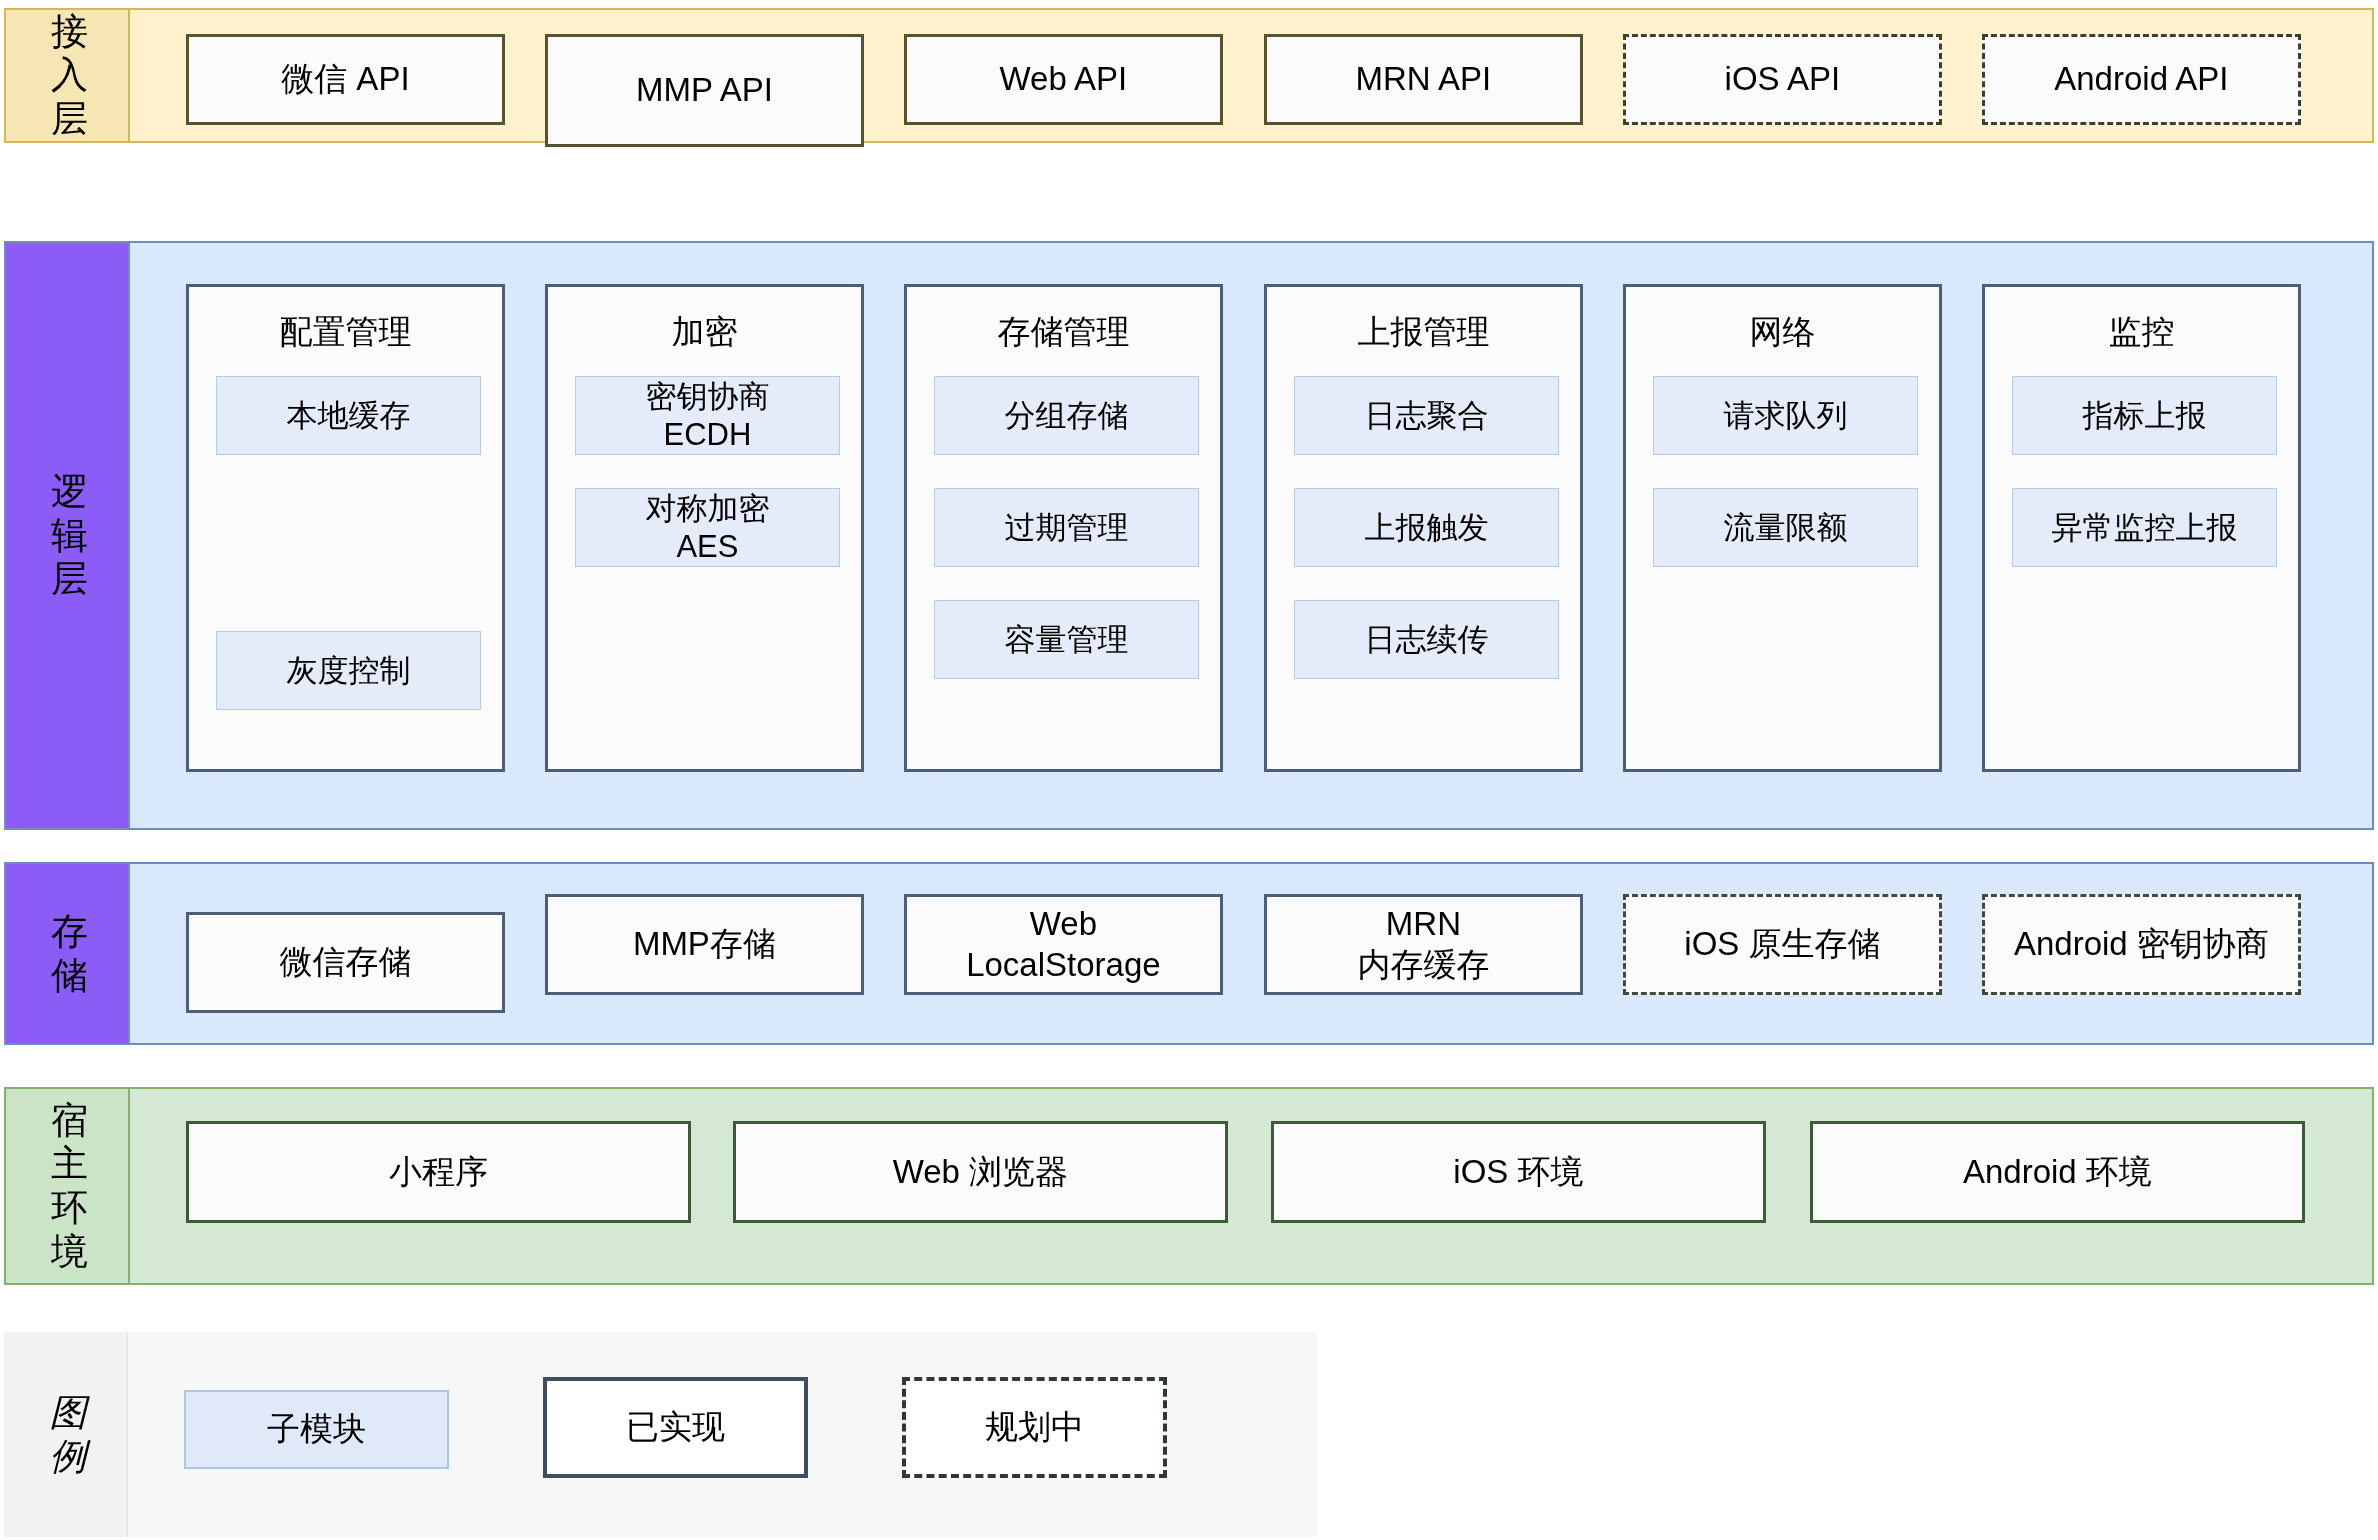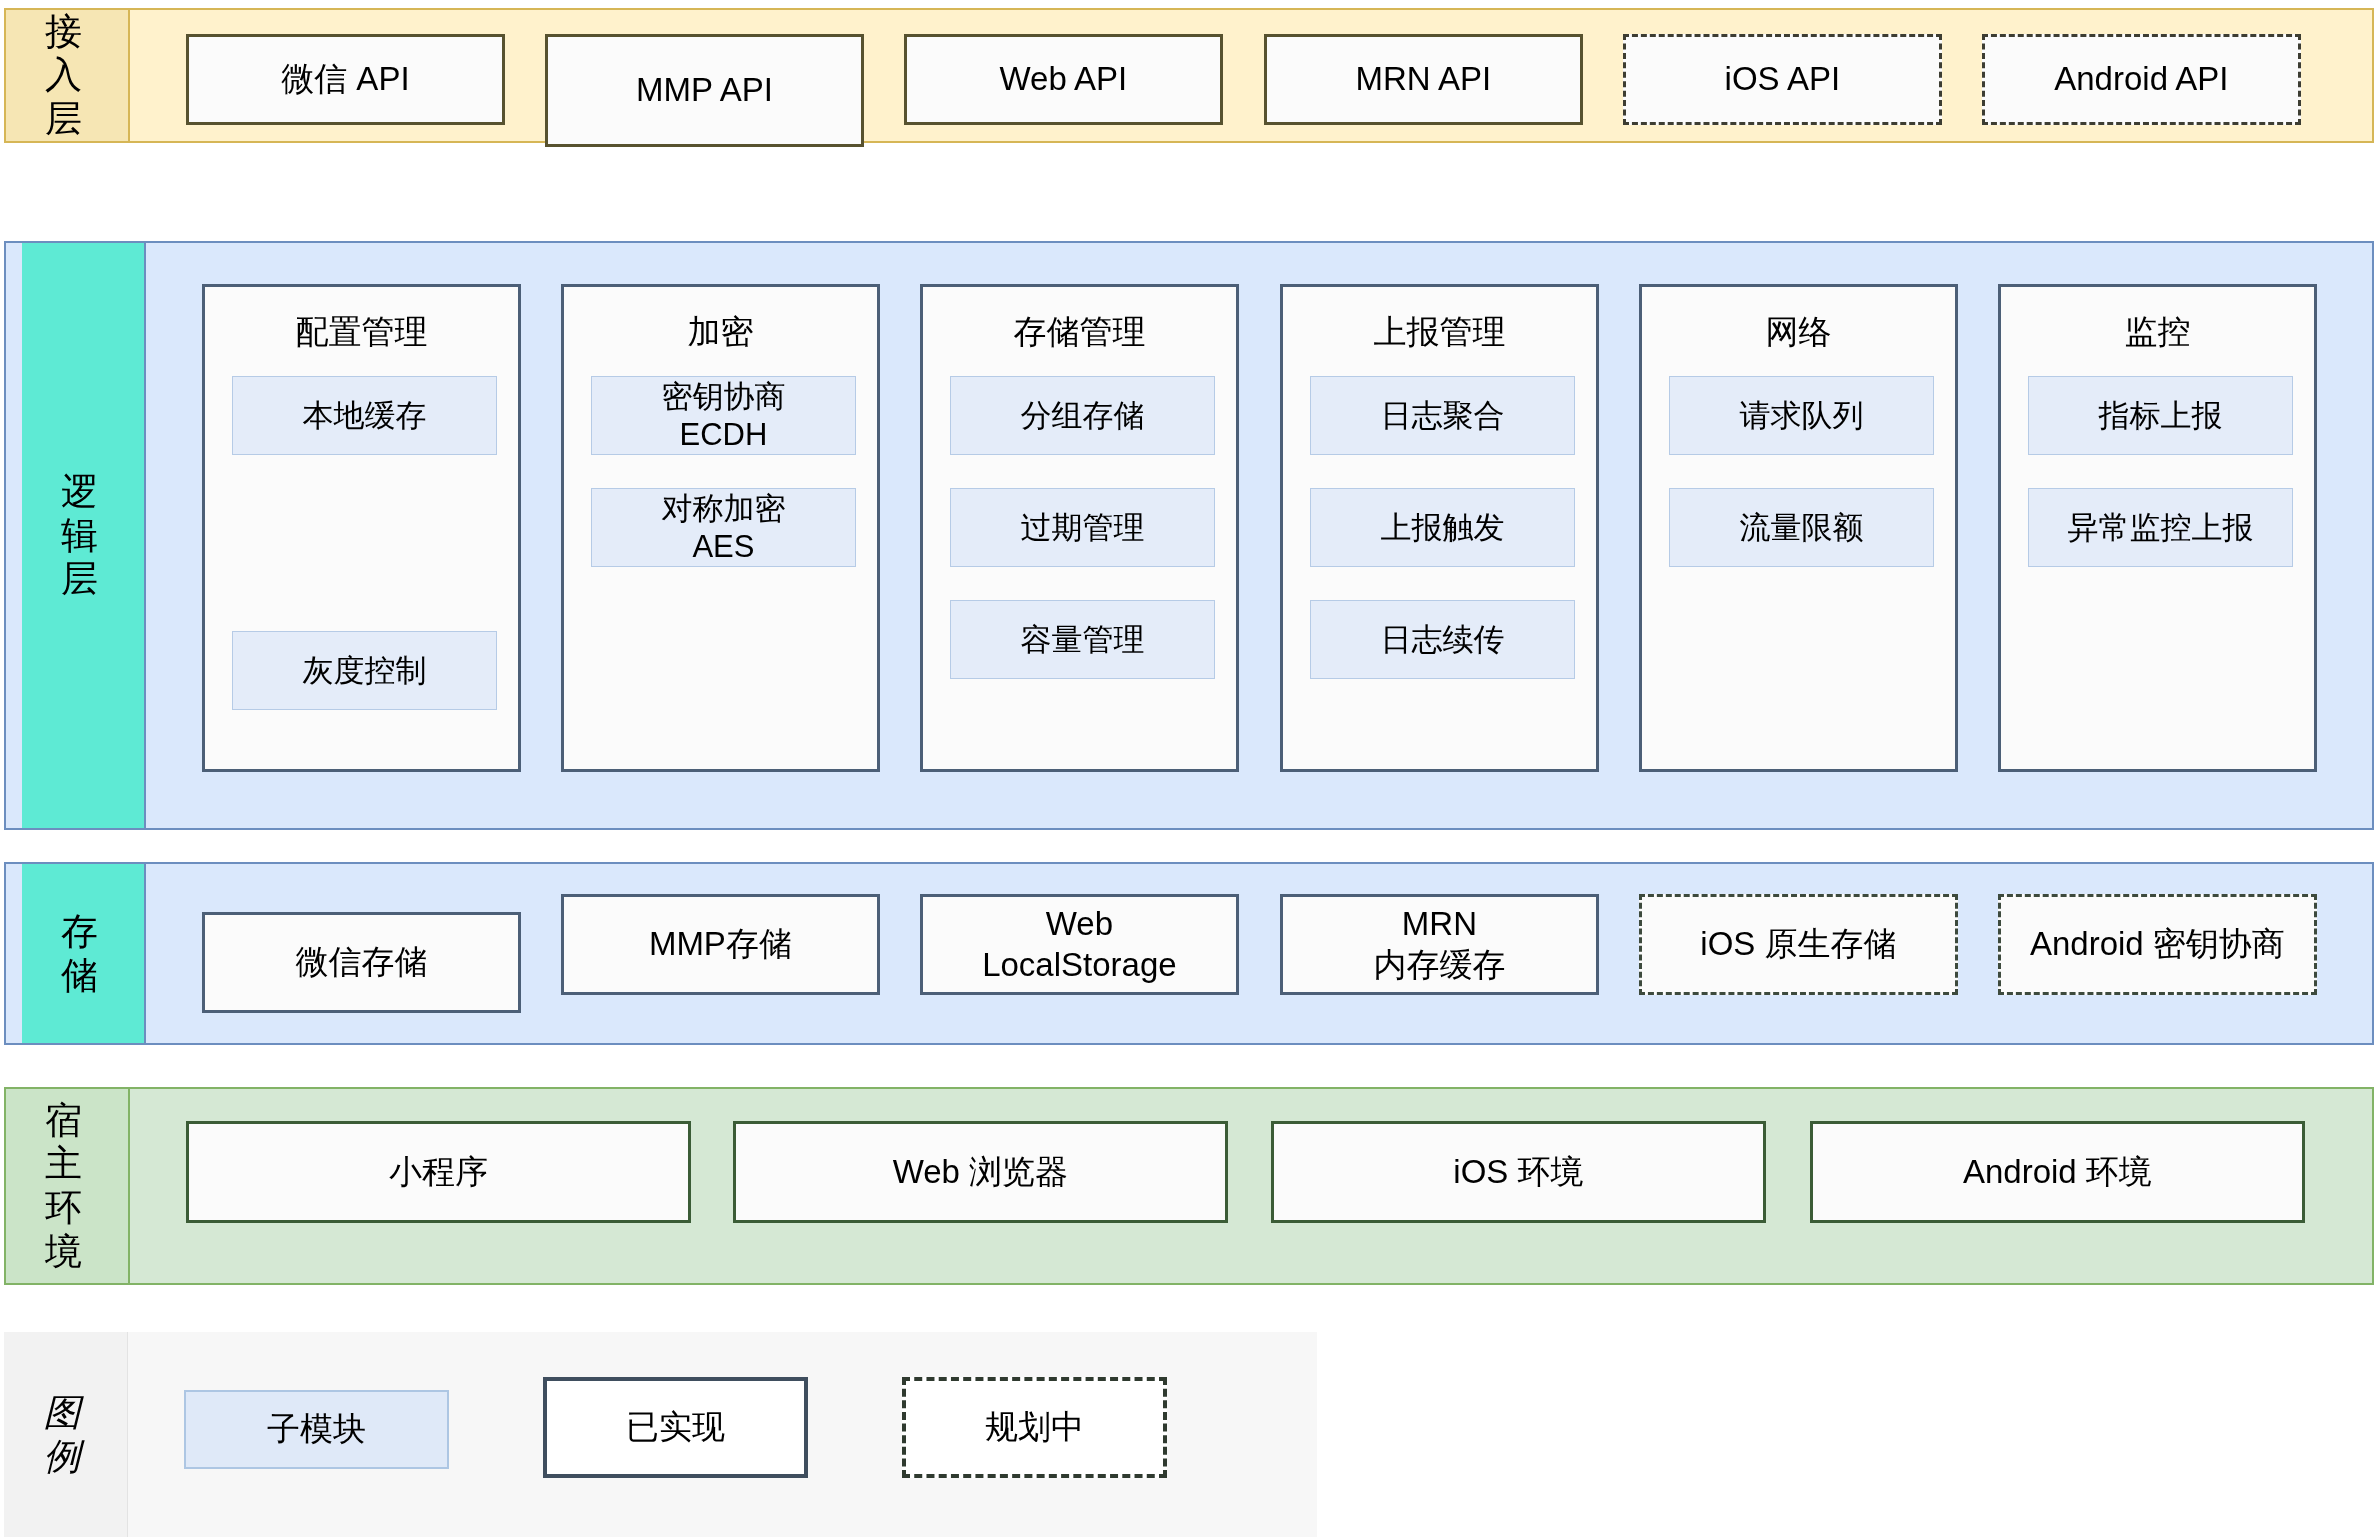--- a/index.html
+++ b/index.html
@@ -34,21 +34,21 @@
     width: 124px;
     display: flex;
     align-items: center;
     justify-content: center;
     border-right-style: solid;
     border-right-width: 2.9px;
     font-size: 37px;
     line-height: 1.18;
     letter-spacing: 1px;
     writing-mode: horizontal-tb;
-    text-align: left;
+    text-align: right;
     font-weight: 400;
   }
   .band-label span {
     display: block;
     max-width: 44px;
     word-break: break-all;
   }
   .band-body {
     position: relative;
     flex: 1 1 auto;
@@ -65,22 +65,21 @@
     background: #f6e6b4;
   }
 
   
   .band.blue {
     border-color: #6c8ebf;
     background: #dae8fc;
   }
   .band.blue .band-label {
     border-right-color: #6c8ebf;
-    background: #5eead4;
-    margin-left: 16px;
+    background: #8b5cf6;
   }
 
   
   .band.green {
     border-color: #82b366;
     background: #d5e8d4;
   }
   .band.green .band-label {
     border-right-color: #82b366;
     background: #cbe4c8;

